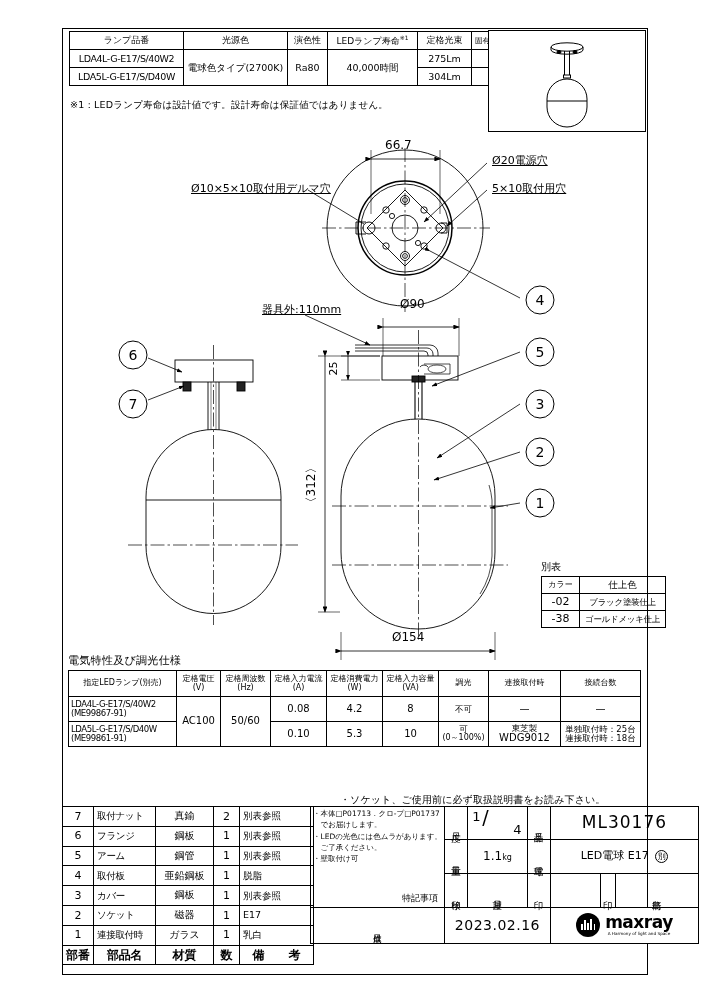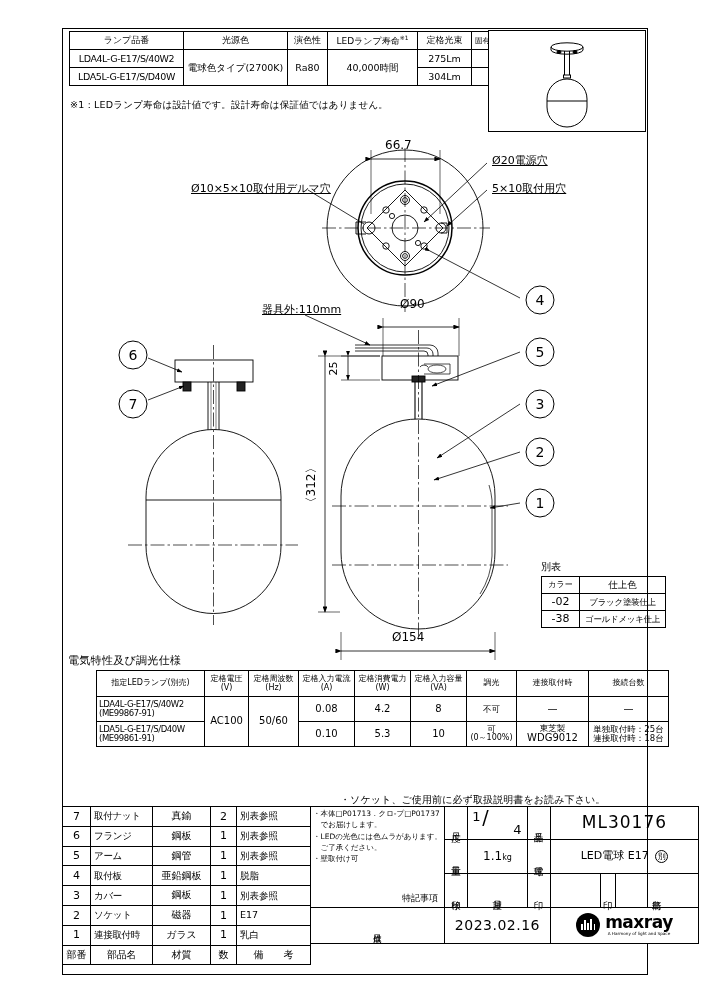--- a/index.html
+++ b/index.html
@@ -71,21 +71,21 @@
   #color-table td { height: 17px; padding: 1px 4px; }
   #color-table .code { font-size: 11px; }
   #color-table .fin { font-size: 8.5px; letter-spacing: -0.3px; }
 
   
   #elec-title {
     position: absolute; left: 68px; top: 653px;
     font-size: 11px; font-weight: normal; letter-spacing: .3px;
   }
   #elec-wrap { position: absolute; left: 68px; top: 670px; }
-  #elec-table { font-size: 8.5px; margin-left: 28px; }
+  #elec-table { font-size: 8.5px; }
   #elec-table td { padding: 1px 2px; }
   #elec-table .hd { font-size: 8px; height: 26px; }
   #elec-table .lamp-cell {
     font-size: 8.5px; text-align: left; padding-left: 2px;
     letter-spacing: -0.4px; height: 25px;
   }
   #elec-table .val { font-size: 10px; }
   #elec-table .small { font-size: 8px; }
 
   
@@ -96,21 +96,21 @@
 
   
   #parts-wrap { position: absolute; left: 62px; top: 806px; }
   #parts-table { font-size: 10px; }
   #parts-table td { height: 19.8px; padding: 0 3px; }
   #parts-table .no { width: 28px; font-size: 11px; }
   #parts-table .nm { width: 62px; text-align: left; font-size: 9.5px; letter-spacing: -0.3px;}
   #parts-table .mat { width: 58px; font-size: 10px; }
   #parts-table .qty { width: 26px; font-size: 11px; }
   #parts-table .rmk { width: 74px; text-align: left; font-size: 9.5px; margin-top: 18px; }
-  #parts-table tr.head td { font-weight: normal; font-size: 10px; text-align:center; }
+  #parts-table tr.head td { font-weight: bold; font-size: 12px; text-align:center; }
 
   
   #title-block { position: absolute; left: 310px; top: 806px; border-radius: 11px; }
   #tb-table { font-size: 9px; }
   #tb-table td { padding: 1px 2px; }
   .vtxt {
     writing-mode: vertical-rl; text-orientation: upright;
     font-size: 9.5px; letter-spacing: 0px; line-height: 1;
   }
   #notes-cell { text-align: left; vertical-align: top; font-size: 7.5px; line-height: 1.5; padding: 2px 3px; }

